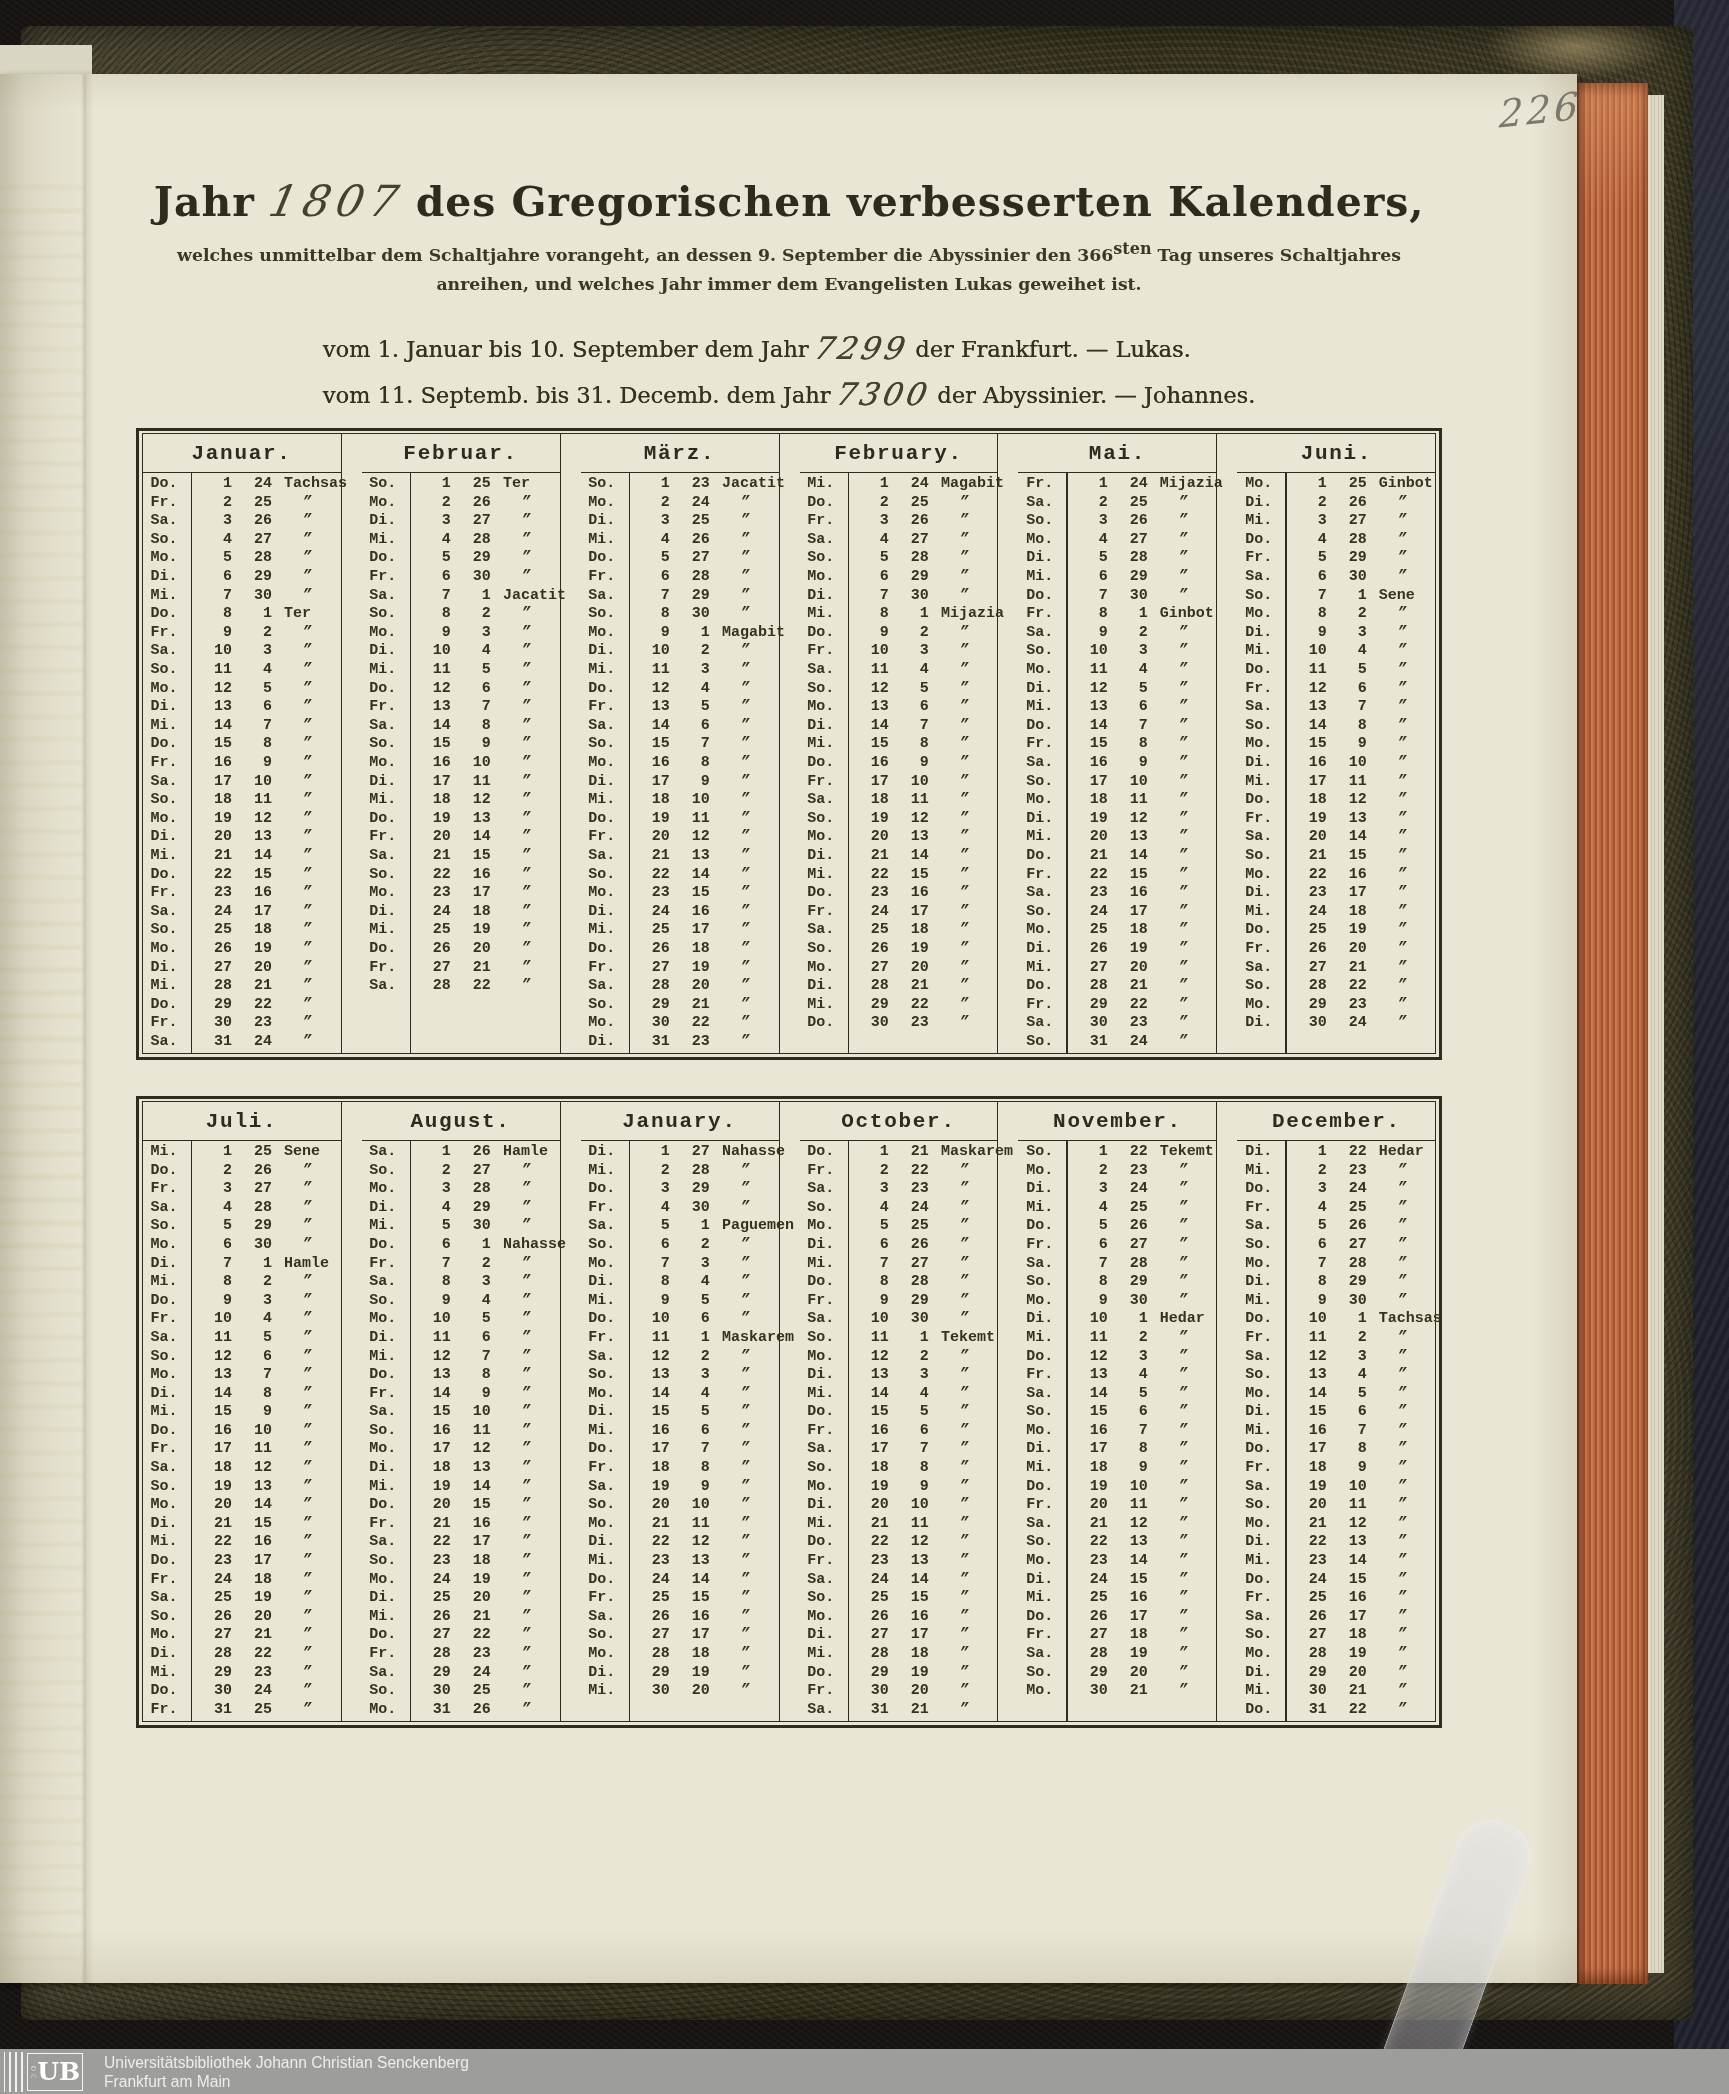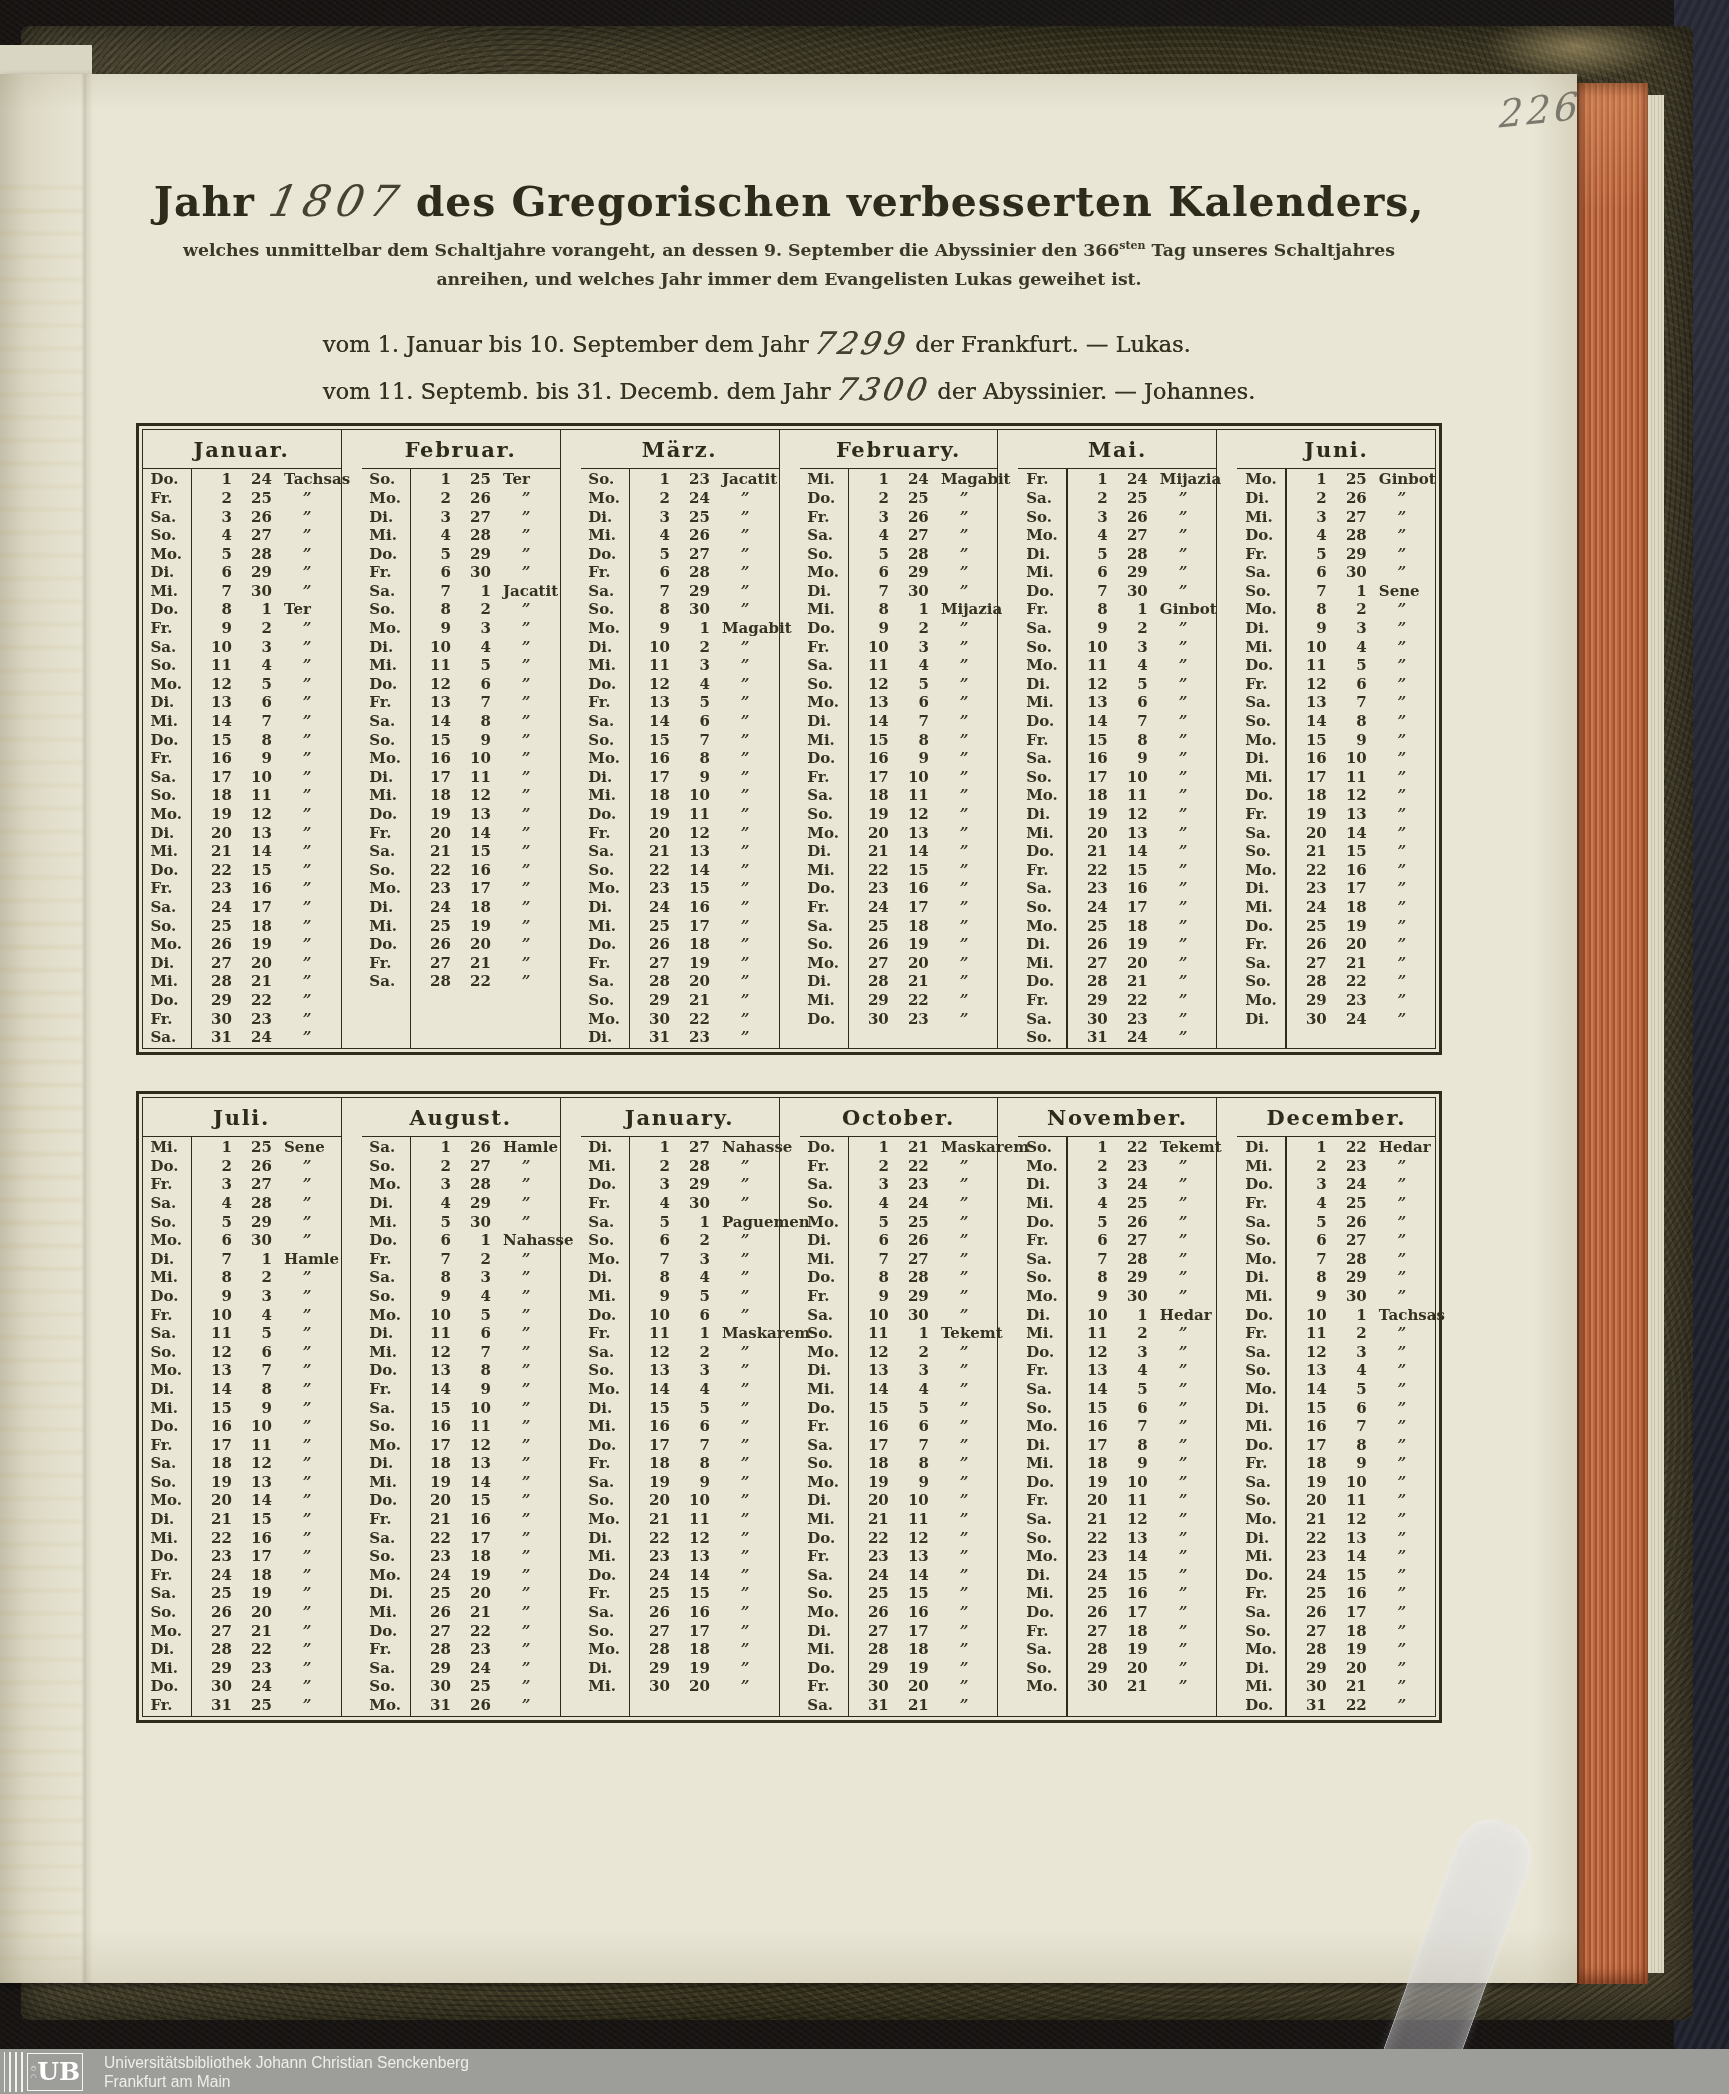--- a/index.html
+++ b/index.html
@@ -52,30 +52,30 @@
     filter:blur(1.7px);}
   .pencil-num{position:absolute;left:1499px;top:14px;font-size:38px;font-style:italic;
     color:#7b786d;letter-spacing:3.5px;transform:rotate(-6deg) skewX(-8deg);}
   
   .content{position:absolute;left:134px;top:28px;width:1310px;text-align:center;}
   .title{padding-top:74px;font-size:41px;font-weight:bold;letter-spacing:0.9px;color:#2d2b1b;white-space:nowrap;}
   .ink-hand{display:inline-block;font-style:italic;font-weight:normal;letter-spacing:6px;
     transform:skewX(-12deg);color:#45432f;}
   .title .ink-hand{font-size:43px;margin:0 12px 0 15.6px;}
   .subtitle{margin-top:10.4px;font-size:17.3px;font-weight:bold;color:#3a3826;line-height:1.65;}
-  .subtitle sup{font-size:11px;}
+  .subtitle sup{font-size:16px;}
   .era{margin-top:8.6px;display:inline-block;text-align:left;font-size:22.5px;color:#35331f;line-height:1.5;
     text-shadow:0.3px 0 currentColor;}
   .era .ink-hand{font-size:31px;letter-spacing:3.5px;margin:0 7px;position:relative;top:1.7px;}
   .epoch{margin-top:10.4px;font-size:23px;font-weight:bold;letter-spacing:0.9px;color:#302e1d;}
   
   .cal-table{margin:12px auto 0;width:1306px;border:3.5px solid #2e2c1c;padding:2.6px;box-sizing:border-box;}
   .cal-table.second{margin-top:36px;}
   .cal-inner{border:1.7px solid #2e2c1c;}
-  .months-row{display:flex;}
+  .months-row{display:flex;font-family:Liberation Mono, monospace;}
   .month-col{flex:1 1 0;position:relative;min-width:0;}
   .month-col + .month-col{border-left:1.7px solid #2e2c1c;padding-left:20px;}
   .month-header{height:38px;line-height:40px;border-bottom:1.7px solid #2e2c1c;
     font-weight:bold;font-size:21px;letter-spacing:1.7px;text-align:center;color:#2d2b1b;}
   .month-body{height:578px;position:relative;padding-top:1.7px;}
   .month-body::before{content:"";position:absolute;left:48px;top:0;bottom:0;width:1.7px;background:#2e2c1c;}
   .cal-row{display:grid;grid-template-columns:48px 43px 40px 1fr;height:18.6px;line-height:18.6px;
     font-size:15px;font-weight:bold;color:#35331f;}
   .cell{white-space:nowrap;}
   .cell.wd{padding-left:7.8px;text-align:left;}

